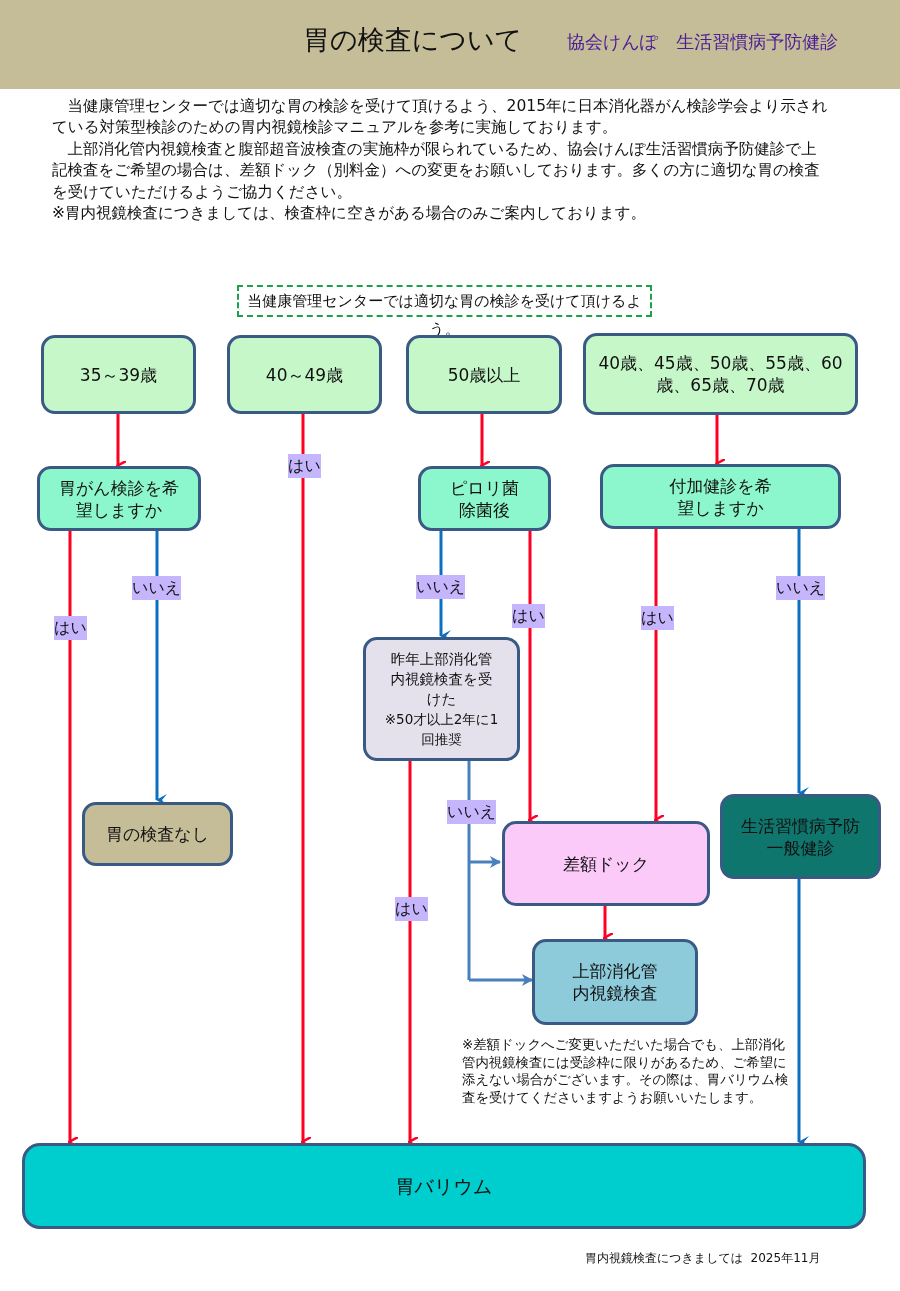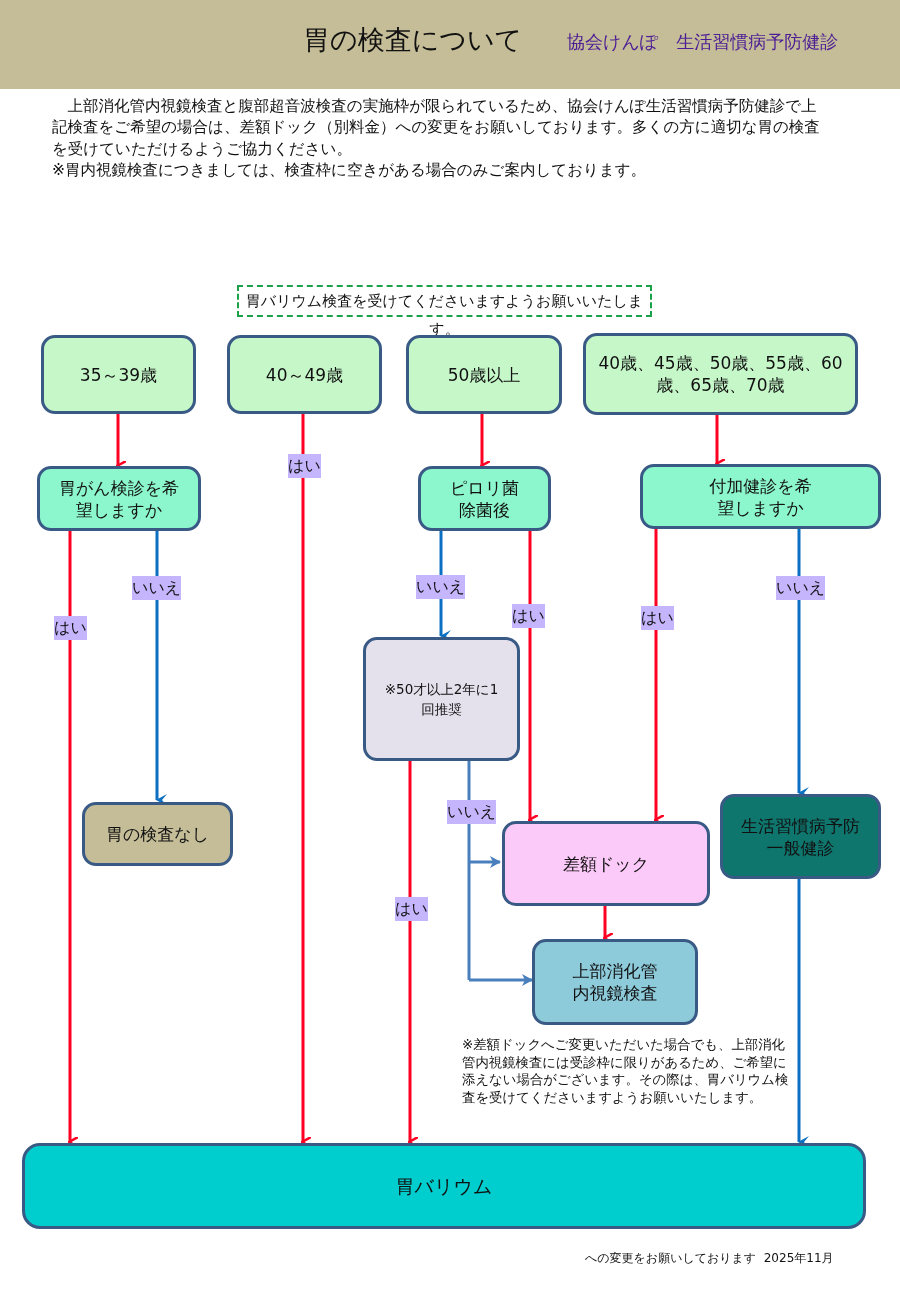--- a/index.html
+++ b/index.html
@@ -26,25 +26,26 @@
 </style>
 </head>
 <body>
 
 <div class="header">
   <span class="title">胃の検査について</span>
   <span class="sub">協会けんぽ　生活習慣病予防健診</span>
 </div>
 
 <div class="intro">
+  <p>　当健康管理センターでは適切な胃の検診を受けて頂けるよう、2015年に日本消化器がん検診学会より示されている対策型検診のための胃内視鏡検診マニュアルを参考に実施しております。</p>
   <p>　上部消化管内視鏡検査と腹部超音波検査の実施枠が限られているため、協会けんぽ生活習慣病予防健診で上記検査をご希望の場合は、差額ドック（別料金）への変更をお願いしております。多くの方に適切な胃の検査を受けていただけるようご協力ください。</p>
   <p>※胃内視鏡検査につきましては、検査枠に空きがある場合のみご案内しております。</p>
 </div>
 
-<div class="guide">胃バリウム検査を受けてくださいますようお願いいたします。</div>
+<div class="guide">当健康管理センターでは適切な胃の検診を受けて頂けるよう。</div>
 
 <svg class="svgwrap" viewBox="0 0 900 1291">
   <defs>
     <marker id="ar" markerWidth="10" markerHeight="10" refX="5" refY="8" orient="auto" markerUnits="userSpaceOnUse" viewBox="0 0 10 10">
       <path d="M0,0 L5,9 L10,0" fill="none" stroke="#ff0022" stroke-width="2.5"></path>
     </marker>
     <marker id="ab" markerWidth="12" markerHeight="12" refX="6" refY="10" orient="auto" markerUnits="userSpaceOnUse" viewBox="0 0 12 12">
       <path d="M0,0 L6,11 L12,0 L6,5 Z" fill="#0b6fc2"></path>
     </marker>
     <marker id="al" markerWidth="12" markerHeight="12" refX="10" refY="6" orient="0" markerUnits="userSpaceOnUse" viewBox="0 0 12 12">
@@ -89,25 +90,26 @@
 <div class="box green" style="left:583px;top:333px;width:275px;height:82px;padding:0 10px;">
     <span>40歳、45歳、50歳、55歳、60歳、65歳、70歳</span>
   </div>
 
 <div class="box aqua" style="left:37px;top:466px;width:164px;height:65px;padding:0 12px;">
     <span>胃がん検診を希望しますか</span>
   </div>
 <div class="box aqua" style="left:418px;top:466px;width:133px;height:65px;padding:0 22px;">
     <span>ピロリ菌除菌後</span>
   </div>
-<div class="box aqua" style="left:600px;top:464px;width:241px;height:65px;padding:16px 60px;margin-left:40px;">
+<div class="box aqua" style="left:600px;top:464px;width:241px;height:65px;padding:16px 60px;">
     <span>付加健診を希望しますか</span>
   </div>
 
 <div class="box lav" style="left:363px;top:637px;width:157px;height:124px;flex-direction:column;padding:0 18px;">
+  <span>昨年上部消化管内視鏡検査を受けた</span>
   <span style="font-size:13.5px;">※50才以上2年に1回推奨</span>
 </div>
 
 <div class="box tan" style="left:82px;top:802px;width:151px;height:64px;">
     <span>胃の検査なし</span>
   </div>
 <div class="box pink" style="left:502px;top:821px;width:208px;height:85px;">
     <span>差額ドック</span>
   </div>
 <div class="box blue" style="left:532px;top:939px;width:166px;height:86px;padding:0 30px;">
@@ -125,13 +127,13 @@
 <span class="lbl" style="left:54px;top:616px;">はい</span>
 <span class="lbl" style="left:416px;top:575px;">いいえ</span>
 <span class="lbl" style="left:512px;top:604px;">はい</span>
 <span class="lbl" style="left:641px;top:606px;">はい</span>
 <span class="lbl" style="left:776px;top:576px;">いいえ</span>
 <span class="lbl" style="left:447px;top:800px;">いいえ</span>
 <span class="lbl" style="left:395px;top:897px;">はい</span>
 
 <div class="note">※差額ドックへご変更いただいた場合でも、上部消化管内視鏡検査には受診枠に限りがあるため、ご希望に添えない場合がございます。その際は、胃バリウム検査を受けてくださいますようお願いいたします。</div>
 
-<div class="footer">への変更をお願いしております  2025年11月</div>
+<div class="footer">胃内視鏡検査につきましては  2025年11月</div>
 
 </body></html>

